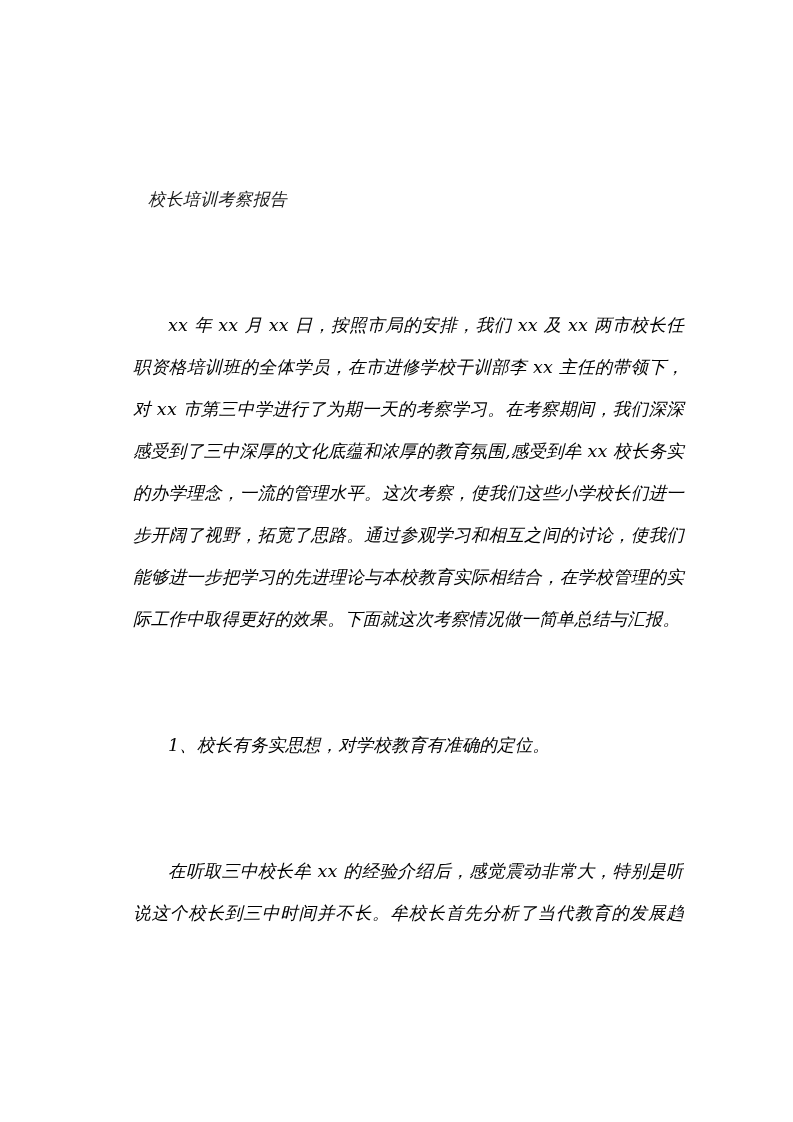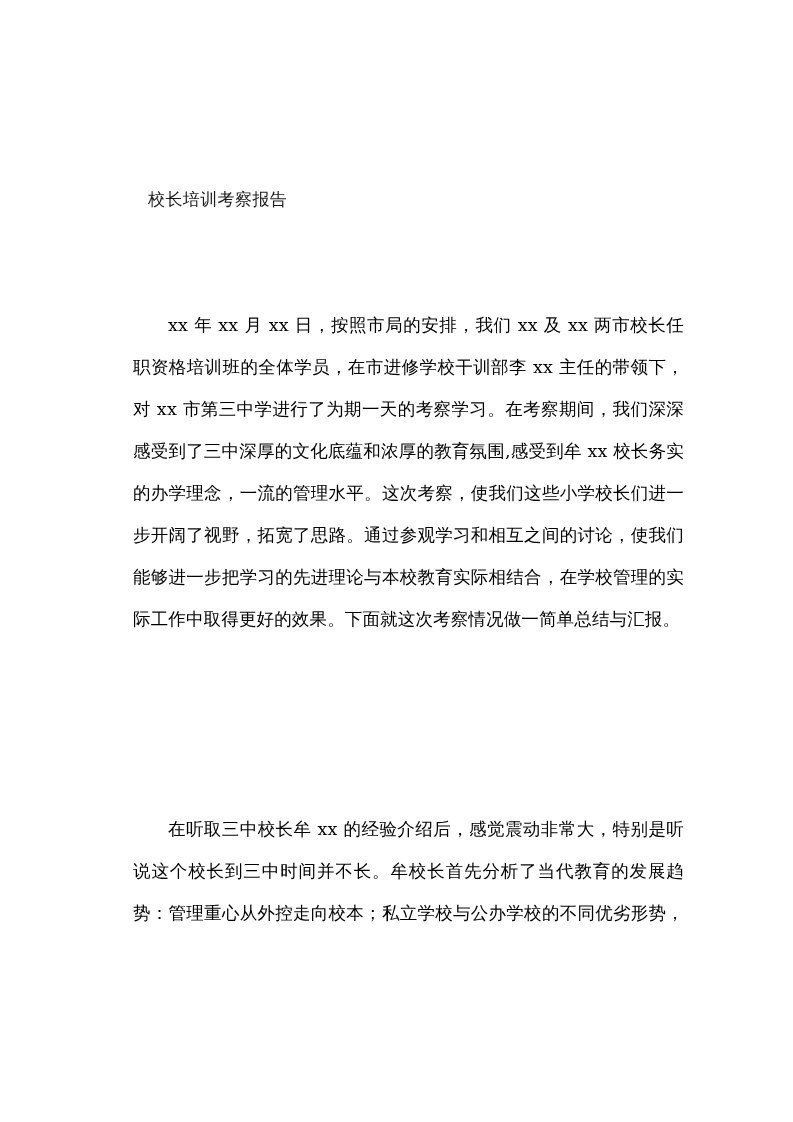--- a/index.html
+++ b/index.html
@@ -12,20 +12,21 @@
     font-family: "DejaVu Serif", "Liberation Serif", serif;
     color: #000000;
   }
   .page {
     position: relative;
     width: 793px;
     height: 934px;
     background: #ffffff;
     overflow: hidden;
     box-sizing: border-box;
+    font-style: italic;
   }
   .doc-body {
     position: absolute;
     left: 133px;
     top: 178px;
     width: 551px;
   }
   .doc-title {
     font-size: 17px;
     line-height: 42px;
@@ -67,20 +68,21 @@
     <p class="doc-title">校长培训考察报告</p>
 
     <div class="spacer-para"></div>
     <div class="spacer-para"></div>
 
     <p class="para">xx 年 xx 月 xx 日，按照市局的安排，我们 xx 及 xx 两市校长任职资格培训班的全体学员，在市进修学校干训部李 xx 主任的带领下，对 xx 市第三中学进行了为期一天的考察学习。在考察期间，我们深深感受到了三中深厚的文化底蕴和浓厚的教育氛围,感受到牟 xx 校长务实的办学理念，一流的管理水平。这次考察，使我们这些小学校长们进一步开阔了视野，拓宽了思路。通过参观学习和相互之间的讨论，使我们能够进一步把学习的先进理论与本校教育实际相结合，在学校管理的实际工作中取得更好的效果。下面就这次考察情况做一简单总结与汇报。</p>
 
     <div class="spacer-para"></div>
     <div class="spacer-para"></div>
 
+    <p class="para heading-para">1、校长有务实思想，对学校教育有准确的定位。</p>
 
     <div class="spacer-para"></div>
     <div class="spacer-para"></div>
 
     <p class="para clipped">在听取三中校长牟 xx 的经验介绍后，感觉震动非常大，特别是听说这个校长到三中时间并不长。牟校长首先分析了当代教育的发展趋势：管理重心从外控走向校本；私立学校与公办学校的不同优劣形势，教育目标从一元走向多元；社会要求从数量走向质量；学校发展从知识应用走向以问题解决为本的学习。通过了解和分析，提出了三中要走“多样化教育”的新模式。把三中的教育定位为“合适”，即符合学</p>
 
   </div>
 </div>
 
 </body></html>

